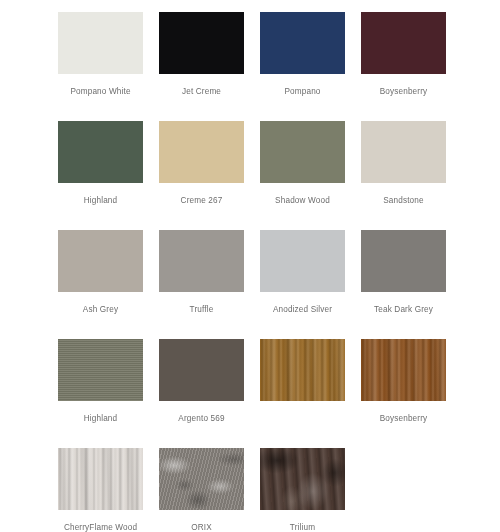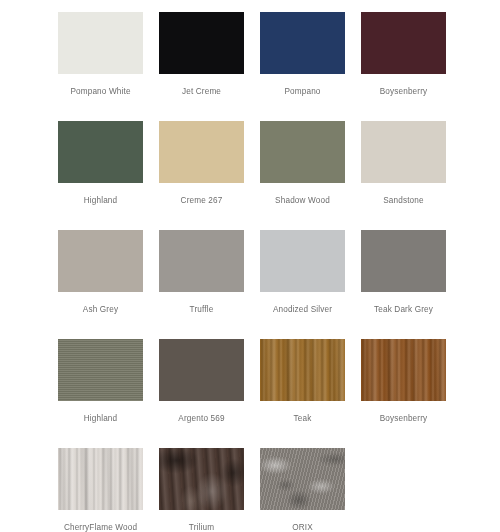--- a/index.html
+++ b/index.html
@@ -176,32 +176,31 @@
       <div class="swatch-cell">
         <div class="swatch-chip tex-brushed-h" style="background-color: rgb(118, 119, 102);"></div>
         <span class="swatch-label">Highland</span>
       </div>
       <div class="swatch-cell">
         <div class="swatch-chip tex-solid" style="background-color: rgb(94, 86, 79);"></div>
         <span class="swatch-label">Argento 569</span>
       </div>
       <div class="swatch-cell">
         <div class="swatch-chip tex-wood-v" style="background-color: rgb(154, 106, 38);"></div>
-        <span class="swatch-label">Teak</span>
       </div>
       <div class="swatch-cell">
         <div class="swatch-chip tex-wood-v" style="background-color: rgb(141, 82, 31);"></div>
         <span class="swatch-label">Boysenberry</span>
       </div>
       <div class="swatch-cell">
         <div class="swatch-chip tex-wood-v" style="background-color: rgb(224, 219, 214);"></div>
         <span class="swatch-label">CherryFlame Wood</span>
       </div>
       <div class="swatch-cell">
+        <div class="swatch-chip tex-stone" style="background-color: rgb(139, 134, 128);"></div>
+        <span class="swatch-label">ORIX</span>
+      </div>
+      <div class="swatch-cell">
         <div class="swatch-chip tex-rust" style="background-color: rgb(78, 59, 51);"></div>
         <span class="swatch-label">Trilium</span>
       </div>
-      <div class="swatch-cell">
-        <div class="swatch-chip tex-stone" style="background-color: rgb(139, 134, 128);"></div>
-        <span class="swatch-label">ORIX</span>
-      </div>
     </div>
 </div>
 
 </body></html>

